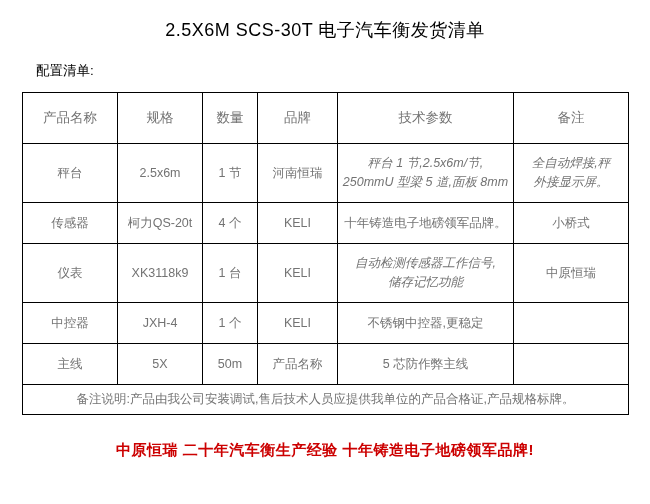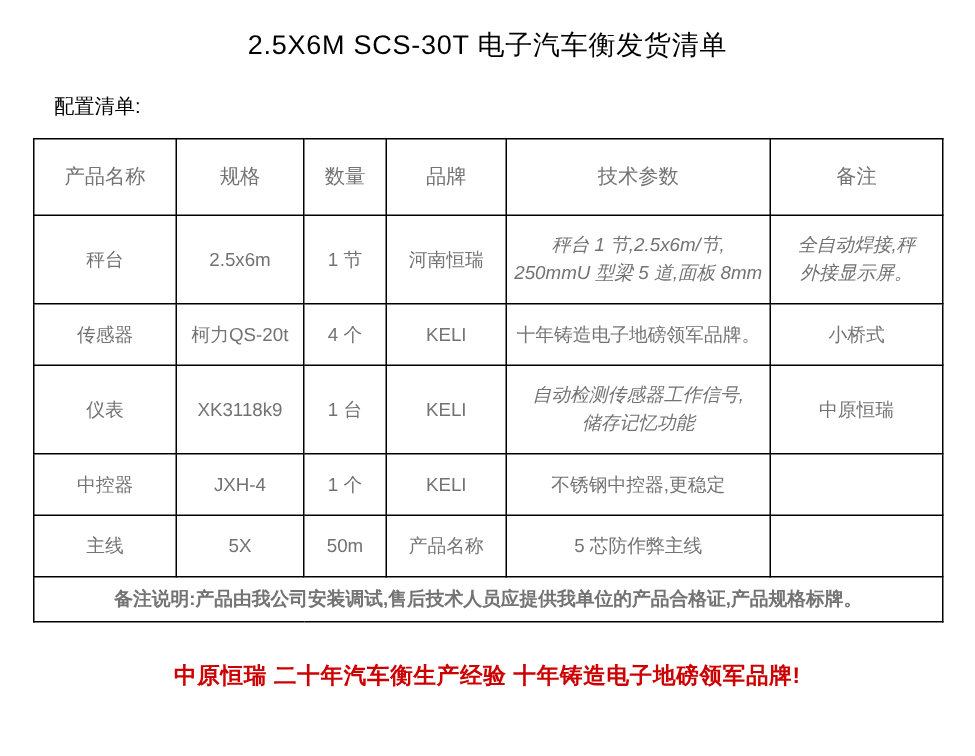--- a/index.html
+++ b/index.html
@@ -60,21 +60,20 @@
     height: 30px;
   }
   table.spec tr.tall-row td {
     height: 48px;
   }
   td.note-cell {
     text-align: left;
     padding: 7px 8px;
     font-size: 12.5px;
     line-height: 1.6;
-    font-weight: bold;
   }
   .footer {
     text-align: center;
     font-size: 15px;
     font-weight: bold;
     color: #cc0000;
     padding-top: 26px;
     letter-spacing: 0.5px;
   }
   .cell-multi span {

